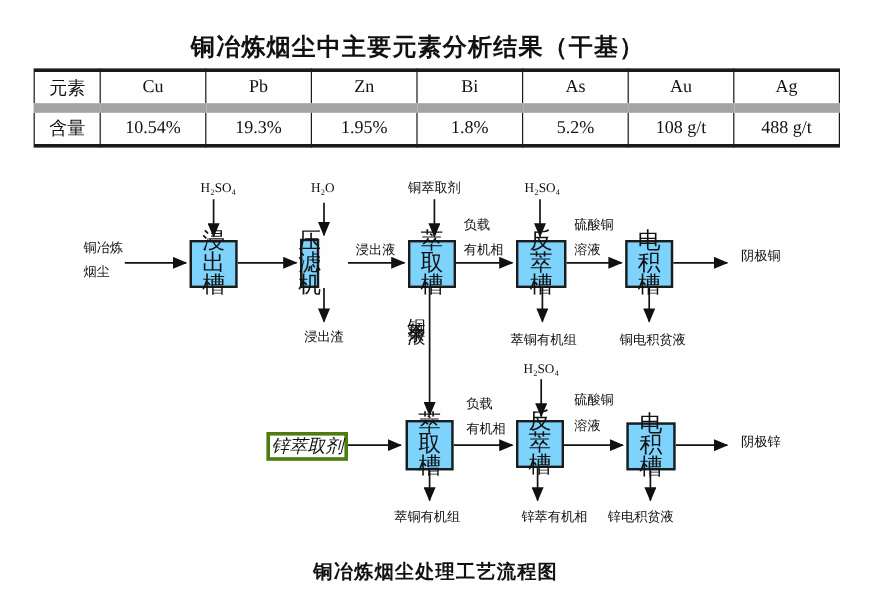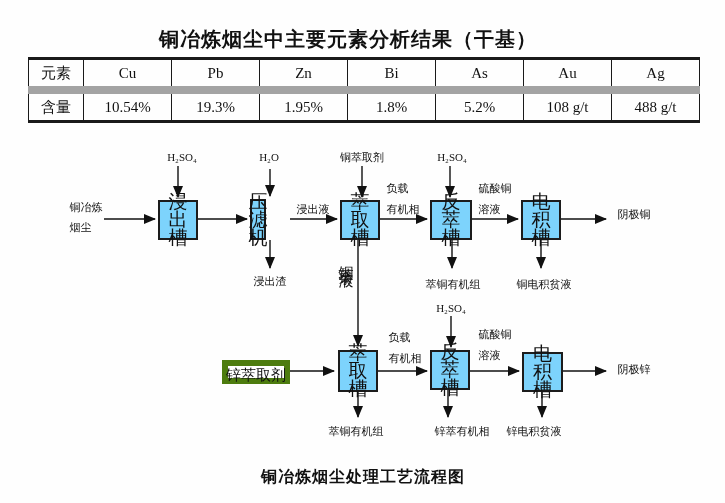--- a/index.html
+++ b/index.html
@@ -25,23 +25,23 @@
 
   
   .lbl{position:absolute;transform:translate(-50%,-50%);font-size:11px;
     white-space:nowrap;text-align:left;line-height:1.1;}
   .two{white-space:normal;line-height:21px;}
   .two span{display:block;}
   .box{position:absolute;border:2px solid #1c1c1c;background:#7dd3fc;
     display:flex;align-items:center;justify-content:center;
     font-size:19px;line-height:18px;text-align:center;box-sizing:border-box;}
   .box span{display:block;width:32px;}
-  .smallbox{position:absolute;border:6px solid #4d7c0f;background:#fff;
+  .smallbox{position:absolute;border:3px solid #4d7c0f;background:#fff;
     display:flex;align-items:flex-start;justify-content:center;
-    font-size:15px;box-sizing:border-box;white-space:nowrap;}
+    font-size:15px;box-sizing:border-box;white-space:nowrap;font-style:italic;}
   .vtext{position:absolute;writing-mode:vertical-rl;text-orientation:upright;
     font-size:15px;letter-spacing:2px;line-height:15px;}
   svg.arrows{position:absolute;left:0;top:0;pointer-events:none;}
   svg.arrows line{stroke:#111;stroke-width:1.4;}
 </style>
 </head>
 <body>
 
 <div class="page">
 

